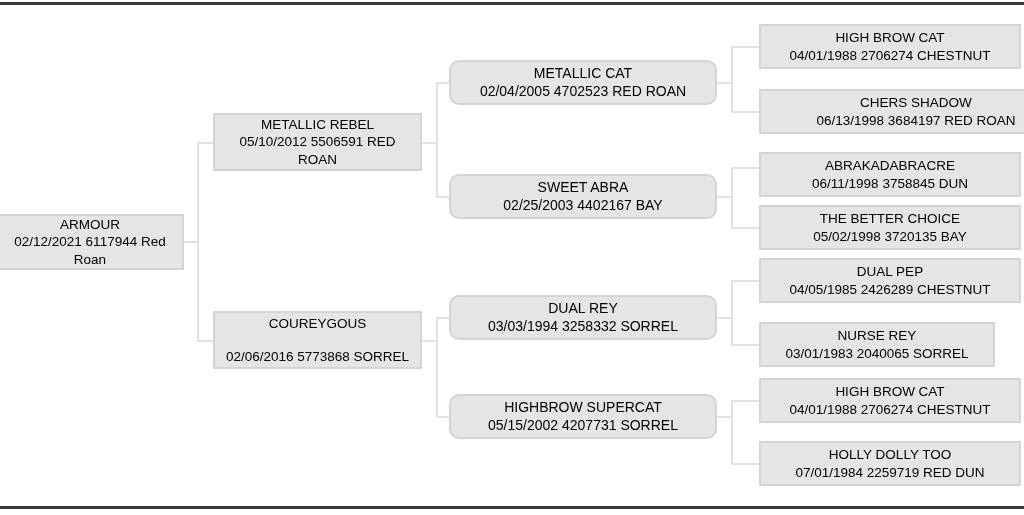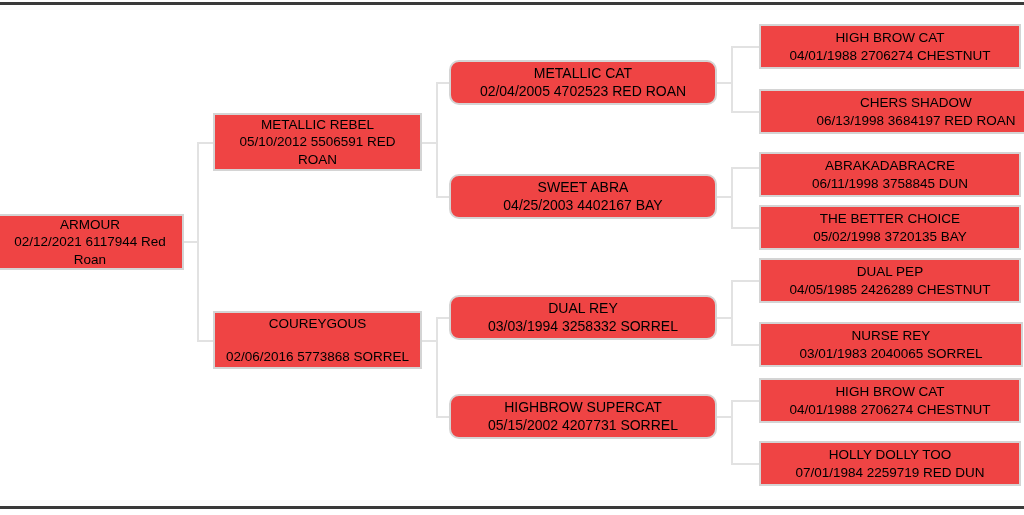--- a/index.html
+++ b/index.html
@@ -28,21 +28,21 @@
     width: 1024px;
     height: 3px;
     background: #3a3a3a;
   }
   .rule.top { top: 2px; }
   .rule.bottom { top: 506px; }
 
   .node {
     position: absolute;
     box-sizing: border-box;
-    background: #ef4444;
+    background: #e5e5e5;
     border: 2px solid #d4d4d4;
     display: flex;
     flex-direction: column;
     align-items: center;
     justify-content: center;
     text-align: center;
     line-height: 1.27;
     padding: 2px 4px;
   }
   .node .nm,
@@ -132,21 +132,21 @@
     <span class="dt">02/06/2016 5773868 SORREL</span>
   </div>
 
   <div class="node gen2" style="left:449px; top:60px; width:268px; height:45px;">
     <span class="nm">METALLIC CAT</span>
     <span class="dt">02/04/2005 4702523 RED ROAN</span>
   </div>
 
   <div class="node gen2" style="left:449px; top:174px; width:268px; height:45px;">
     <span class="nm">SWEET ABRA</span>
-    <span class="dt">04/25/2003 4402167 BAY</span>
+    <span class="dt">02/25/2003 4402167 BAY</span>
   </div>
 
   <div class="node gen2" style="left:449px; top:295px; width:268px; height:45px;">
     <span class="nm">DUAL REY</span>
     <span class="dt">03/03/1994 3258332 SORREL</span>
   </div>
 
   <div class="node gen2" style="left:449px; top:394px; width:268px; height:45px;">
     <span class="nm">HIGHBROW SUPERCAT</span>
     <span class="dt">05/15/2002 4207731 SORREL</span>
@@ -170,21 +170,21 @@
   <div class="node gen3" style="left:759px; top:205px; width:262px; height:45px;">
     <span class="nm">THE BETTER CHOICE</span>
     <span class="dt">05/02/1998 3720135 BAY</span>
   </div>
 
   <div class="node gen3" style="left:759px; top:258px; width:262px; height:45px;">
     <span class="nm">DUAL PEP</span>
     <span class="dt">04/05/1985 2426289 CHESTNUT</span>
   </div>
 
-  <div class="node gen3" style="left:759px; top:322px; width:264px; height:45px;">
+  <div class="node gen3" style="left:759px; top:322px; width:236px; height:45px;">
     <span class="nm">NURSE REY</span>
     <span class="dt">03/01/1983 2040065 SORREL</span>
   </div>
 
   <div class="node gen3" style="left:759px; top:378px; width:262px; height:45px;">
     <span class="nm">HIGH BROW CAT</span>
     <span class="dt">04/01/1988 2706274 CHESTNUT</span>
   </div>
 
   <div class="node gen3" style="left:759px; top:441px; width:262px; height:45px;">

